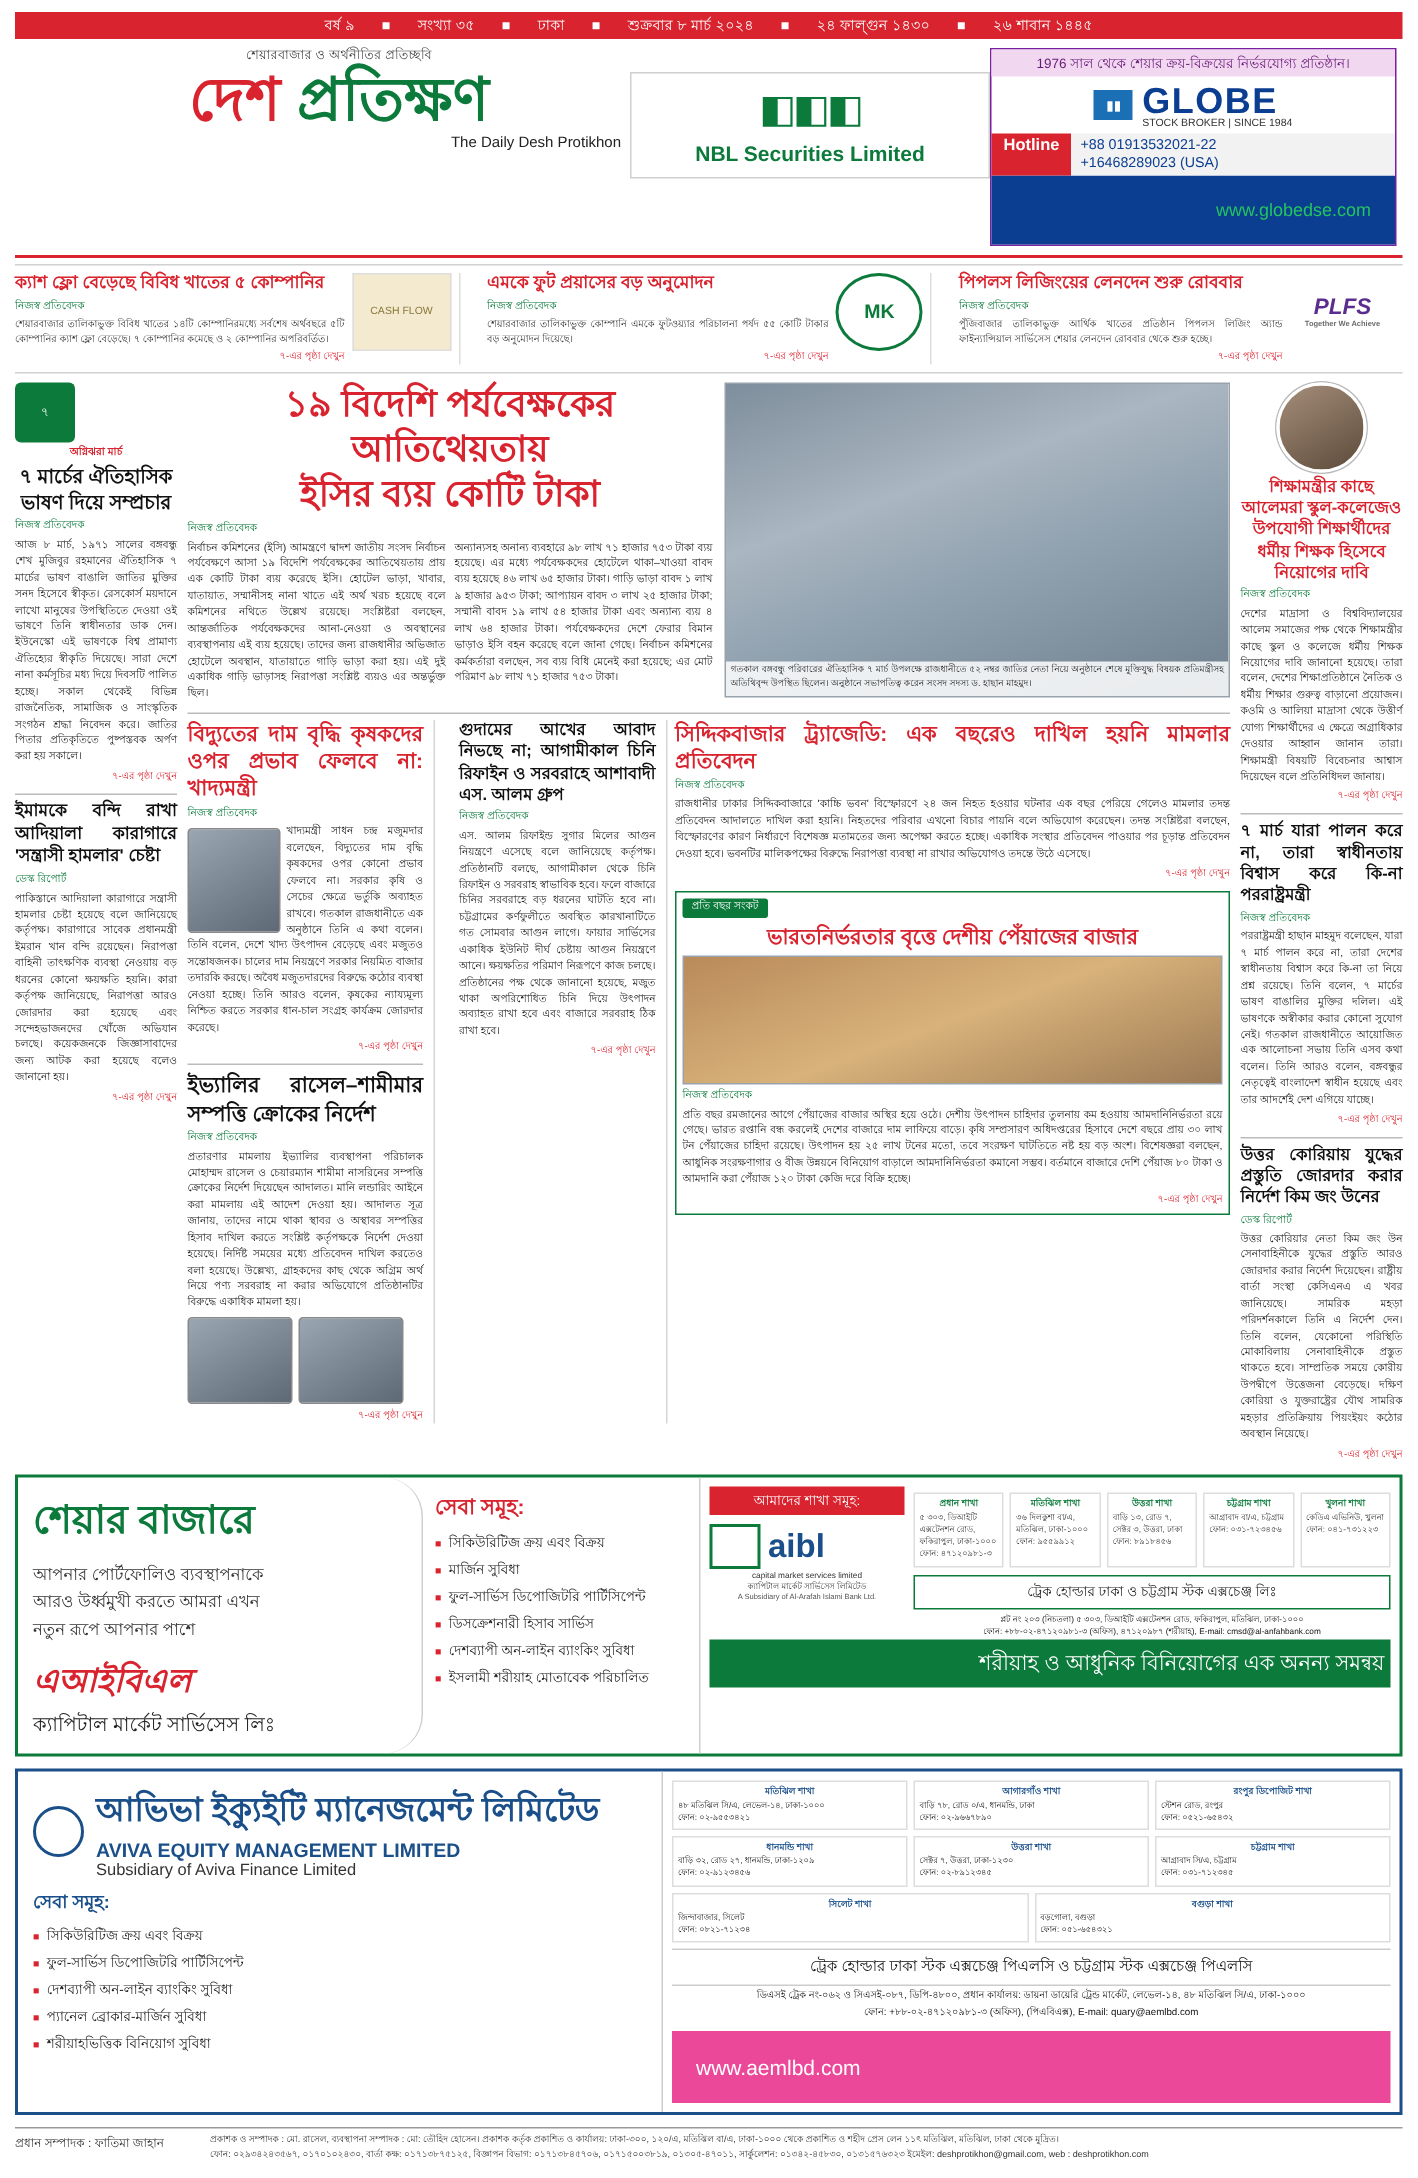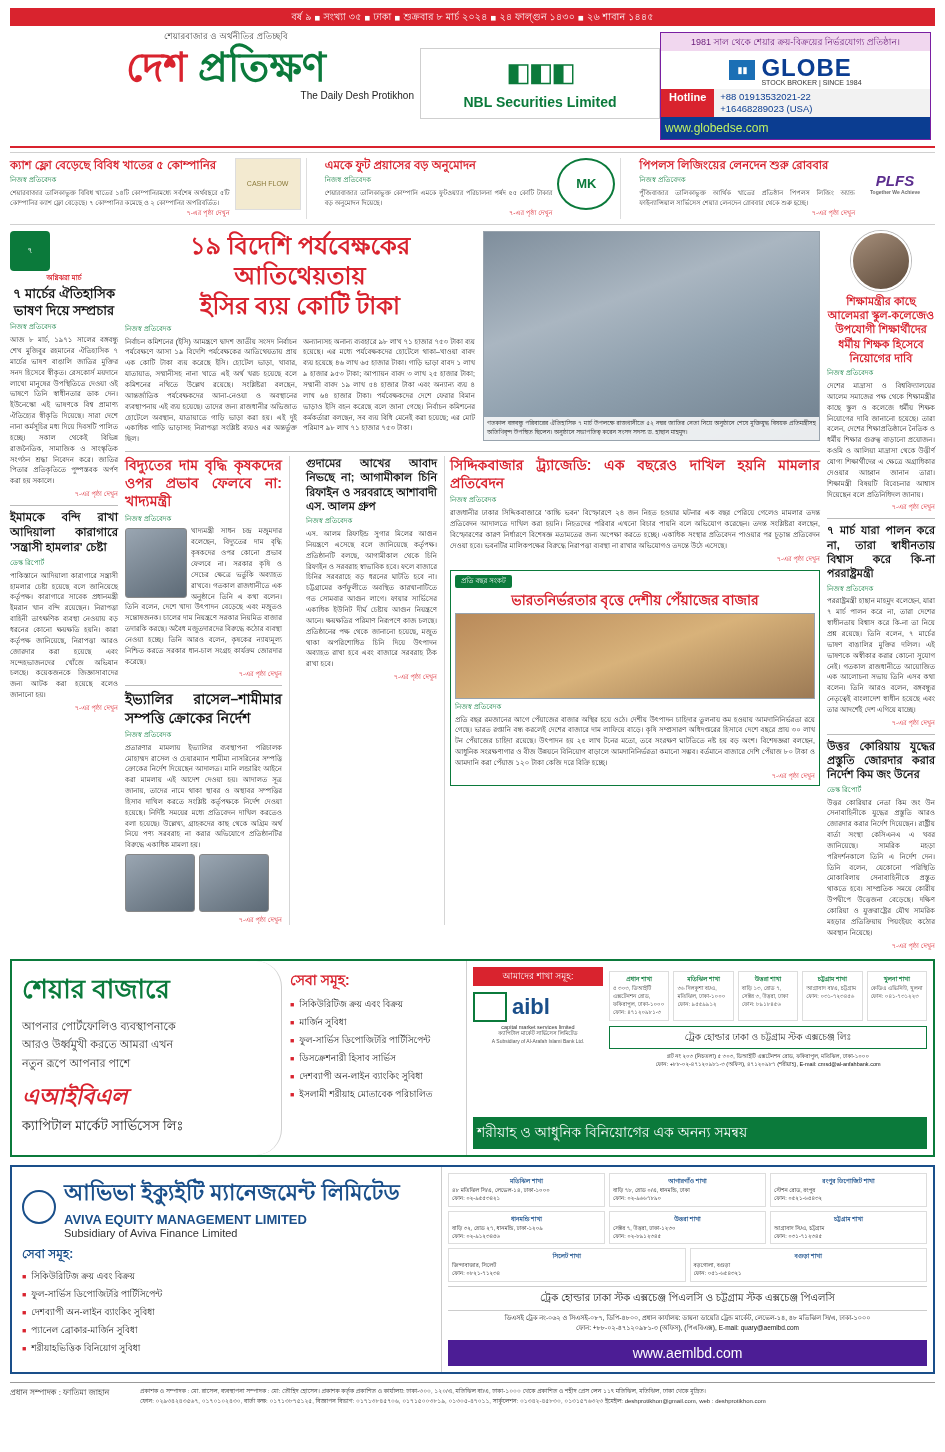--- a/index.html
+++ b/index.html
@@ -13,21 +13,21 @@
     overflow:hidden;
   }
   .page { width:945px; height:1452px; padding:8px 10px; position:relative; }
 
   
   .topstrip {
     background:#d9232e; color:#fff; height:18px;
     display:flex; align-items:center; justify-content:center;
     font-size:9.5px; letter-spacing:.2px;
   }
-  .topstrip span { margin:0 3px; }
+  .topstrip span { margin:0 18px; }
 
   
   .masthead { display:flex; align-items:flex-start; padding-top:4px; }
   .mast-left { width:410px; padding-left:22px; }
   .mast-tagline { font-size:8.5px; color:#444; text-align:center; letter-spacing:.2px;}
   .mast-title {
     font-size:40px; font-weight:bold; color:#0b7a3b; line-height:1.05;
     text-align:center; margin-top:2px;
   }
   .mast-title .red { color:#d9232e; }
@@ -39,21 +39,21 @@
   .mast-right { flex:1; padding-top:2px; padding-right:4px;}
   .globe-box { border:1px solid #7a1fa2; }
   .globe-top { background:#f1d7ef; color:#6a1b7a; font-size:9px; text-align:center; padding:3px 2px; line-height:1.35;}
   .globe-mid { display:flex; align-items:center; justify-content:center; gap:6px; padding:3px 0; }
   .globe-mark { width:26px;height:20px;background:#1b6fb5; color:#fff; font-size:9px; display:flex;align-items:center;justify-content:center;}
   .globe-word { font-size:24px; font-weight:bold; color:#0b3d91; letter-spacing:1px;}
   .globe-sub { font-size:7px; color:#333; text-align:center; margin-top:-3px;}
   .globe-hot { display:flex; }
   .globe-hot .lab { background:#d9232e; color:#fff; font-size:11px; padding:2px 8px; font-weight:bold;}
   .globe-hot .num { background:#f2f2f2; color:#0b3d91; font-size:9.5px; padding:2px 6px; flex:1; line-height:1.25;}
-  .globe-url { background:#0b3d91; color:#bef264; text-align:left; font-size:12px; padding:4px;}
+  .globe-url { background:#0b3d91; color:#22c55e; text-align:right; font-size:12px; padding:16px;}
 
   .rule { border-top:2px solid #d9232e; margin:6px 0 4px; }
   .rule.thin { border-top:1px solid #bbb; }
 
   
   .promorow { display:flex; gap:18px; border-top:1px solid #d0d0d0; border-bottom:1px solid #d0d0d0; padding:5px 0; }
   .promo { flex:1; display:flex; gap:5px; border-right:1px solid #ddd; padding-right:5px;}
   .promo:last-child { border-right:none; }
   .promo-txt { flex:1; }
   .promo-h { color:#d9232e; font-size:11.5px; font-weight:bold; line-height:1.25; }
@@ -106,29 +106,29 @@
   .svc { list-style:none; padding:0; margin:0;}
   .svc li:before { content:"\25A0"; color:#d9232e; margin-right:5px; font-size:7px; }
   .branch-h { background:#d9232e; color:#fff; font-size:9px; text-align:center; padding:2px;}
   .branch-grid { display:flex; gap:4px; margin-top:4px;}
   .branch { flex:1; border:1px solid #ddd; padding:3px; font-size:5.5px; line-height:1.5; color:#333;}
   .branch b { color:#0b7a3b; font-size:6px; display:block; text-align:center;}
   .aibl-logo { display:flex; align-items:center; gap:5px; }
   .aibl-mark { width:34px;height:30px;border:2px solid #0b7a3b; }
   .aibl-word { font-size:22px; color:#1a4f8a; font-weight:bold;}
   .trade-bar { border:1px solid #0b7a3b; text-align:center; font-size:9px; padding:3px; margin-top:5px; color:#222;}
-  .shariah-bar { background:#0b7a3b; color:#fff; text-align:left; font-size:14px; padding:4px;margin-top:48px; }
+  .shariah-bar { background:#0b7a3b; color:#fff; text-align:right; font-size:14px; padding:4px; }
 
   .ad-aviva { border:2px solid #1a4f8a; margin-top:8px; display:flex; }
   .ad-aviva .left { width:430px; padding:8px 10px; border-right:1px solid #ccc;}
   .ad-aviva .right { flex:1; padding:6px; }
   .aviva-h { color:#1a4f8a; font-size:22px; font-weight:bold;}
   .aviva-en { color:#1a4f8a; font-size:13px; font-weight:bold;}
   .aviva-sub { font-size:11px; color:#333; }
-  .aviva-url { background:#4c1d95; color:#fff; text-align:center; font-size:14px; padding:5px; margin-top:5px;}
+  .aviva-url { background:#ec4899; color:#fff; font-size:14px; padding:16px; margin-top:5px;}
   .aviva-branches { display:flex; gap:4px; }
   .aviva-b { flex:1; border:1px solid #ddd; padding:3px; font-size:5.5px; line-height:1.5;}
   .aviva-b b { color:#1a4f8a; font-size:6px; display:block; text-align:center;}
   .aviva-trade { border-top:1px solid #ccc; border-bottom:1px solid #ccc; text-align:center; font-size:10px; padding:3px; margin-top:4px;}
   .aviva-addr { font-size:6.5px; text-align:center; line-height:1.6; padding:2px 4px;}
 
   .footer { border-top:1px solid #999; margin-top:8px; padding-top:4px; display:flex; gap:10px; font-size:6px; color:#333; line-height:1.6;}
   .footer .fl { width:120px; font-size:8px; }
   .footer .fr { flex:1; }
 </style>
@@ -156,21 +156,21 @@
       <div class="mast-sub">The Daily Desh Protikhon</div>
     </div>
     <div class="mast-mid">
       <div class="nbl-box">
         <div class="nbl-logo">◧◧◧</div>
         <div class="nbl-name">NBL Securities Limited</div>
       </div>
     </div>
     <div class="mast-right">
       <div class="globe-box">
-        <div class="globe-top">1981 সাল থেকে শেয়ার ক্রয়-বিক্রয়ের নির্ভরযোগ্য প্রতিষ্ঠান।</div>
+        <div class="globe-top">1976 সাল থেকে শেয়ার ক্রয়-বিক্রয়ের নির্ভরযোগ্য প্রতিষ্ঠান।</div>
         <div class="globe-mid">
           <div class="globe-mark">▮▮</div>
           <div>
             <div class="globe-word">GLOBE</div>
             <div class="globe-sub">STOCK BROKER  |  SINCE 1984</div>
           </div>
         </div>
         <div class="globe-hot">
           <div class="lab">Hotline</div>
           <div class="num" style="white-space:pre-line">+88 01913532021-22

